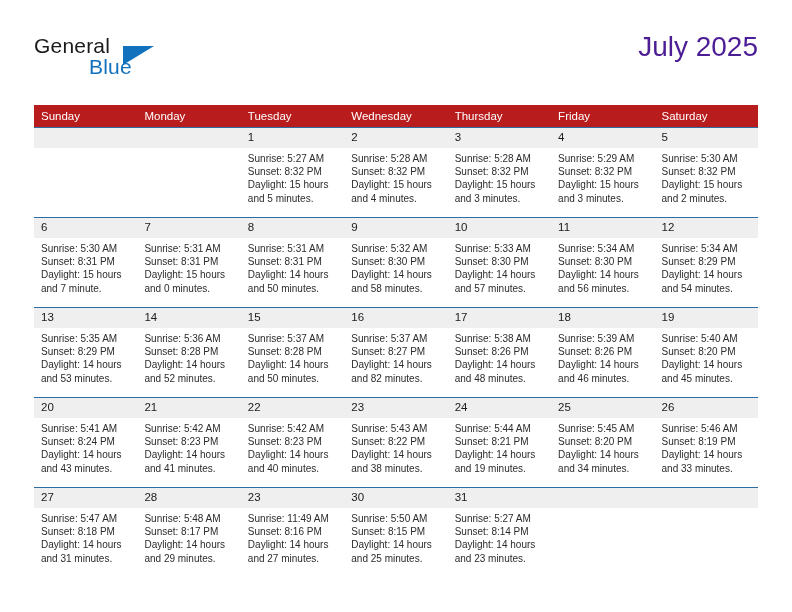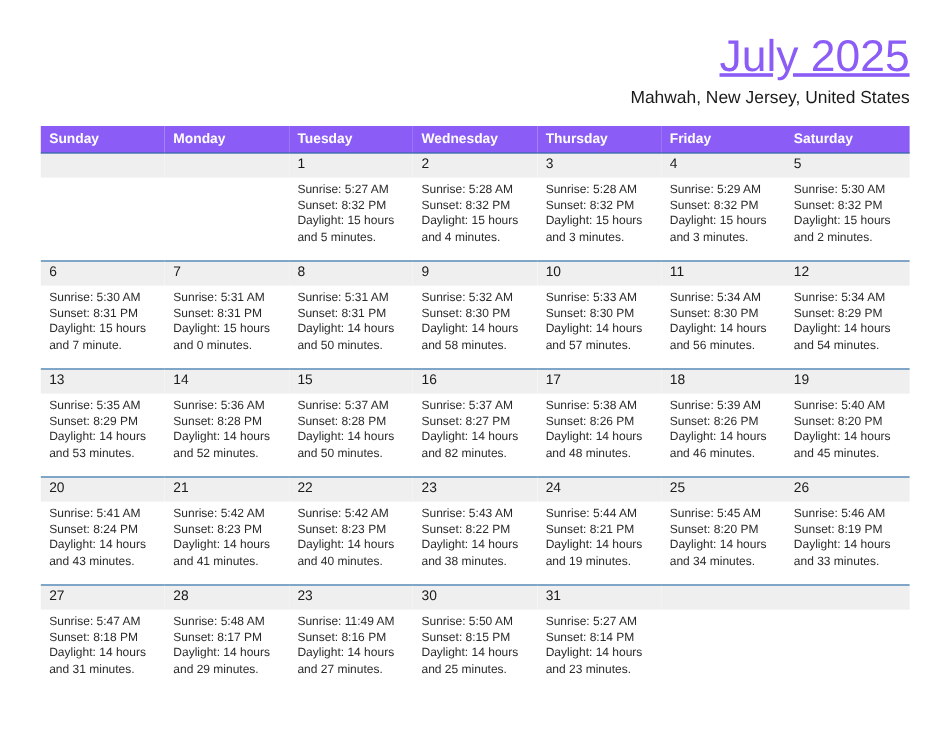--- a/index.html
+++ b/index.html
@@ -64,25 +64,24 @@
     border-bottom: 19px solid transparent;
   }
 
   .title-block {
     position: absolute;
     right: 34px;
     top: 30px;
     text-align: right;
   }
   .cal-title {
-    font-size: 37px;
-    color: #8b5cf6;
+    font-size: 28px;
+    color: #4c1d95;
     line-height: 34px;
     white-space: nowrap;
-    text-decoration: underline;
   }
   .cal-subtitle {
     margin-top: 9px;
     font-size: 14.5px;
     color: #1a1a1a;
     line-height: 18px;
     white-space: nowrap;
   }
 
   
@@ -90,24 +89,24 @@
     position: absolute;
     left: 34px;
     top: 105px;
     width: 724px;
     border-collapse: collapse;
     table-layout: fixed;
   }
   .calendar col { width: 103.43px; }
 
   .calendar thead th {
-    background: #8b5cf6;
+    background: #b91c1c;
     color: #ffffff;
     font-size: 11.5px;
-    font-weight: bold;
+    font-weight: normal;
     text-align: left;
     padding: 5px 0 5px 7px;
     height: 19px;
     box-sizing: border-box;
     border: none;
   }
 
   .calendar tbody tr {
     border-top: 1.5px solid #2e6da4;
   }
@@ -137,24 +136,28 @@
   }
   .cell-body div { white-space: nowrap; }
 </style>
 </head>
 <body>
 
 <div class="page">
 
   <div class="header">
 
+    <div class="brand">
+      <span class="brand-general">General</span>
+      <span class="brand-triangle"></span>
+      <span class="brand-blue">Blue</span>
+    </div>
 
     <div class="title-block">
       <div class="cal-title">July 2025</div>
-      <div class="cal-subtitle">Mahwah, New Jersey, United States</div>
     </div>
 
   </div>
 
   <table class="calendar">
     <colgroup>
       <col>
         <col>
         <col>
         <col>

